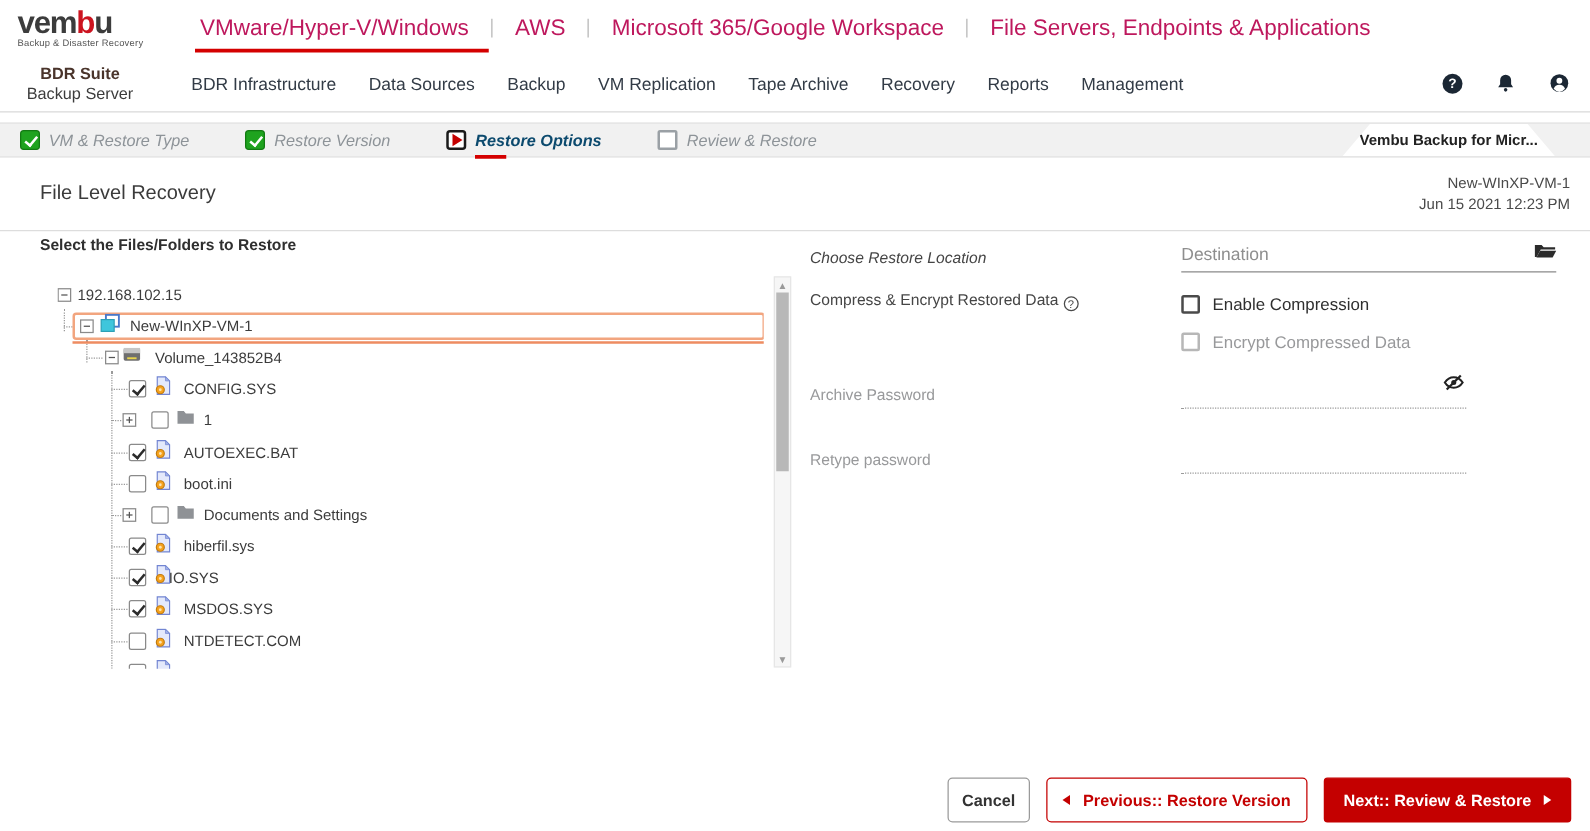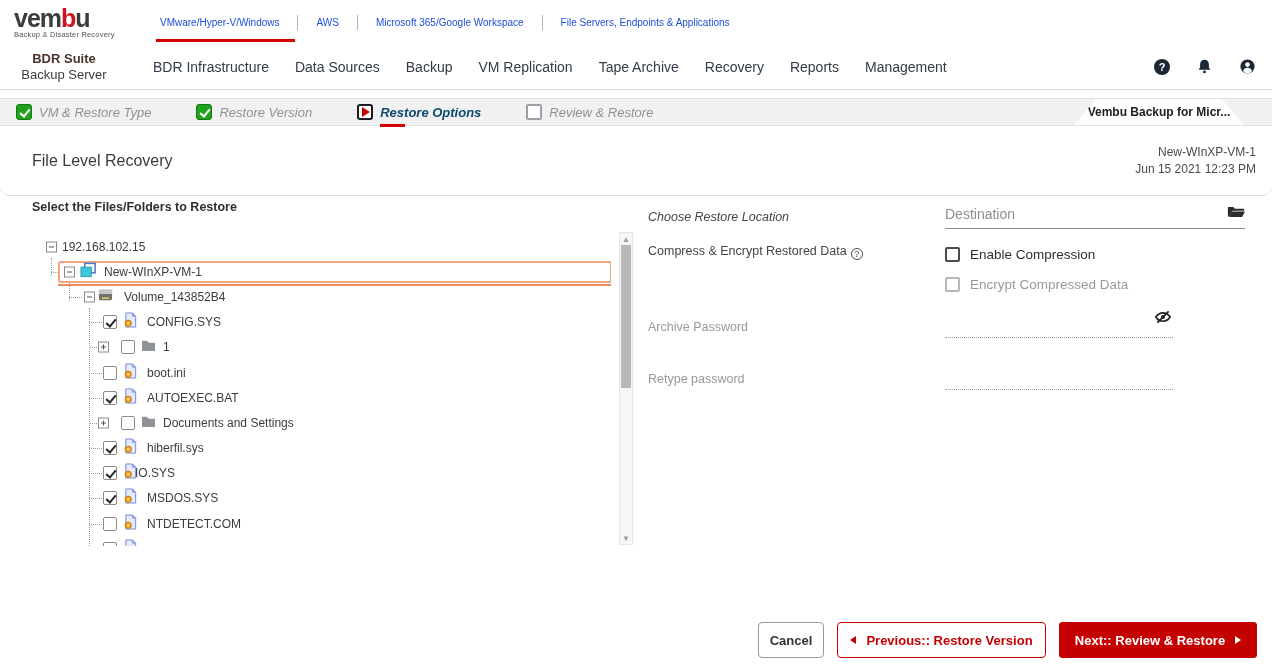--- a/index.html
+++ b/index.html
@@ -6,21 +6,21 @@
   html,body { width:1272px; height:665px; overflow:hidden; background:#fff;
     font-family:"Liberation Sans", sans-serif; color:#333; }
 
   
   .topbar { height:44px; display:flex; align-items:center; padding-left:14px; background:#fff; }
   .logo { width:112px; }
   .logo-word { font-size:25px; font-weight:bold; letter-spacing:-1px; color:#3c3c3c; line-height:24px; }
   .logo-word .accent { color:#cc1420; }
   .logo-tag { font-size:7.5px; color:#555; letter-spacing:.2px; }
   .prod-tabs { display:flex; align-items:center; margin-left:30px; height:100%; }
-  .prod-tab { font-size:10px; color:#1d4ed8; padding:0 4px; height:100%; display:flex; align-items:center; position:relative; cursor:pointer; white-space:nowrap; }
+  .prod-tab { font-size:18px; color:#be185d; padding:0 4px; height:100%; display:flex; align-items:center; position:relative; cursor:pointer; white-space:nowrap; }
   .prod-tab.active::after { content:""; position:absolute; left:0; right:-12px; bottom:2px; height:3px; background:#d40000; }
   .prod-sep { width:1px; height:15px; background:#b5b5b5; margin:0 14px; }
 
   
   .navbar { height:46px; display:flex; align-items:center; border-bottom:1px solid #d9d9d9; background:#fff; }
   .suite { width:128px; text-align:center; line-height:16px; }
   .suite-title { font-size:13px; font-weight:bold; color:#4a342b; }
   .suite-sub { font-size:13px; color:#3c3c3c; }
   .nav-items { display:flex; align-items:center; margin-left:12px; }
   .nav-item { font-size:14px; color:#323b46; padding:0 13px; cursor:pointer; white-space:nowrap; }
@@ -41,22 +41,22 @@
     border:solid #fff; border-width:0 2px 2px 0; transform:rotate(40deg); }
   .chk-current { width:16px; height:16px; background:#fff; border:2px solid #1b1b1b; border-radius:3px;
     display:flex; align-items:center; justify-content:center; }
   .chk-current .tri { width:0; height:0; border-left:8px solid #c40000; border-top:5px solid transparent; border-bottom:5px solid transparent; margin-left:2px; }
   .chk-todo { width:16px; height:16px; background:#fff; border:2px solid #9aa0a5; border-radius:2px; }
   .context-tab { position:absolute; right:28px; top:0; height:100%; width:170px; background:#fff;
     clip-path:polygon(13% 0, 87% 0, 100% 100%, 0 100%); display:flex; align-items:center; justify-content:center;
     font-size:12px; font-weight:bold; color:#222; cursor:pointer; }
 
   
-  .pagehead { height:70px; border-bottom:1px solid #ddd; display:flex; align-items:center;
-    justify-content:space-between; padding:0 16px 0 32px;border-radius:10px; }
+  .pagehead { height:59px; border-bottom:1px solid #ddd; display:flex; align-items:center;
+    justify-content:space-between; padding:0 16px 0 32px; }
   .page-title { font-size:16px; color:#3b3b3b; }
   .page-meta { text-align:right; font-size:12px; color:#4a4a4a; line-height:17px; }
 
   
   .content { position:relative; height:436px; }
 
   .tree-head { position:absolute; left:32px; top:4px; font-size:12.5px; font-weight:bold; color:#2f2f2f; }
 
   .tree-wrap { position:absolute; left:46px; top:38px; width:565px; height:312px; overflow:hidden; }
   .trow { position:relative; height:25.2px; }
@@ -241,39 +241,39 @@
           <span class="stub" style="left: 43px; width: 8px;"></span>
           <span class="expander plus" style="left: 52px;"></span>
           <span class="tcheck" style="left: 75px;"></span>
           <span class="ticon" style="left: 95px;"><svg width="15" height="13" viewBox="0 0 16 14">
               <path d="M1 2h5.4l1.8 2H15v9H1z" fill="#8f9296"></path>
             </svg></span>
           <span class="tlabel" style="left: 117px;">1</span>
         </div>
         <div class="trow">
           <span class="stub" style="left: 43px; width: 13px;"></span>
+          <span class="tcheck checked" style="left: 57px;"></span>
+          <span class="ticon" style="left: 77px;"><svg width="15" height="16" viewBox="0 0 16 17">
+              <path d="M3 1h7l3.5 3.5V16H3z" fill="#e4e9fb" stroke="#7285d2"></path>
+              <path d="M10 1l3.5 3.5H10z" fill="#9fb0e8" stroke="#7285d2" stroke-width=".6"></path>
+              <circle cx="5.6" cy="12" r="3.4" fill="#f6a21d" stroke="#c07b10"></circle>
+              <circle cx="5.6" cy="12" r="1.2" fill="#fbe3ad"></circle>
+            </svg></span>
+          <span class="tlabel" style="left: 101px;">AUTOEXEC.BAT</span>
+        </div>
+        <div class="trow">
+          <span class="stub" style="left: 43px; width: 13px;"></span>
           <span class="tcheck" style="left: 57px;"></span>
           <span class="ticon" style="left: 77px;"><svg width="15" height="16" viewBox="0 0 16 17">
               <path d="M3 1h7l3.5 3.5V16H3z" fill="#e4e9fb" stroke="#7285d2"></path>
               <path d="M10 1l3.5 3.5H10z" fill="#9fb0e8" stroke="#7285d2" stroke-width=".6"></path>
               <circle cx="5.6" cy="12" r="3.4" fill="#f6a21d" stroke="#c07b10"></circle>
               <circle cx="5.6" cy="12" r="1.2" fill="#fbe3ad"></circle>
             </svg></span>
           <span class="tlabel" style="left: 101px;">boot.ini</span>
-        </div>
-        <div class="trow">
-          <span class="stub" style="left: 43px; width: 13px;"></span>
-          <span class="tcheck checked" style="left: 57px;"></span>
-          <span class="ticon" style="left: 77px;"><svg width="15" height="16" viewBox="0 0 16 17">
-              <path d="M3 1h7l3.5 3.5V16H3z" fill="#e4e9fb" stroke="#7285d2"></path>
-              <path d="M10 1l3.5 3.5H10z" fill="#9fb0e8" stroke="#7285d2" stroke-width=".6"></path>
-              <circle cx="5.6" cy="12" r="3.4" fill="#f6a21d" stroke="#c07b10"></circle>
-              <circle cx="5.6" cy="12" r="1.2" fill="#fbe3ad"></circle>
-            </svg></span>
-          <span class="tlabel" style="left: 101px;">AUTOEXEC.BAT</span>
         </div>
         <div class="trow">
           <span class="stub" style="left: 43px; width: 8px;"></span>
           <span class="expander plus" style="left: 52px;"></span>
           <span class="tcheck" style="left: 75px;"></span>
           <span class="ticon" style="left: 95px;"><svg width="15" height="13" viewBox="0 0 16 14">
               <path d="M1 2h5.4l1.8 2H15v9H1z" fill="#8f9296"></path>
             </svg></span>
           <span class="tlabel" style="left: 117px;">Documents and Settings</span>
         </div>

